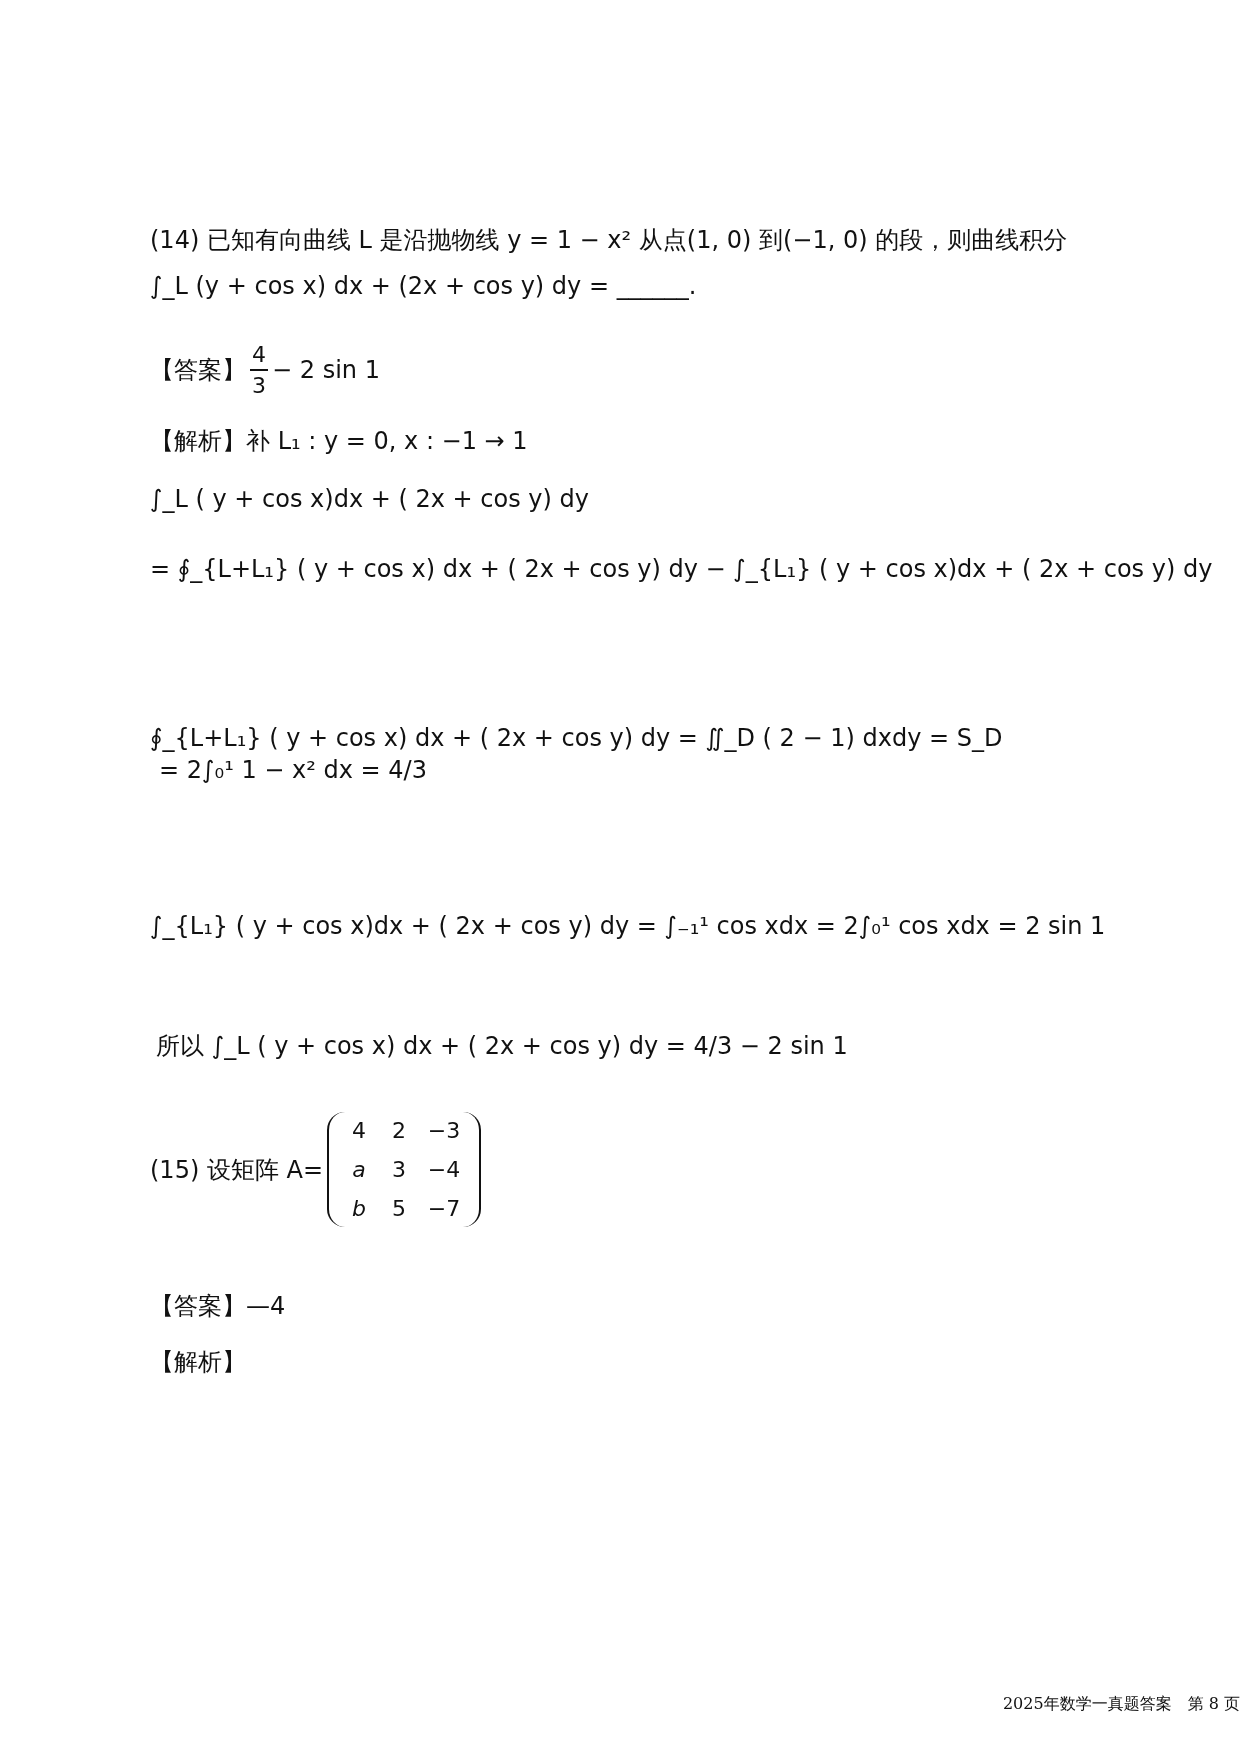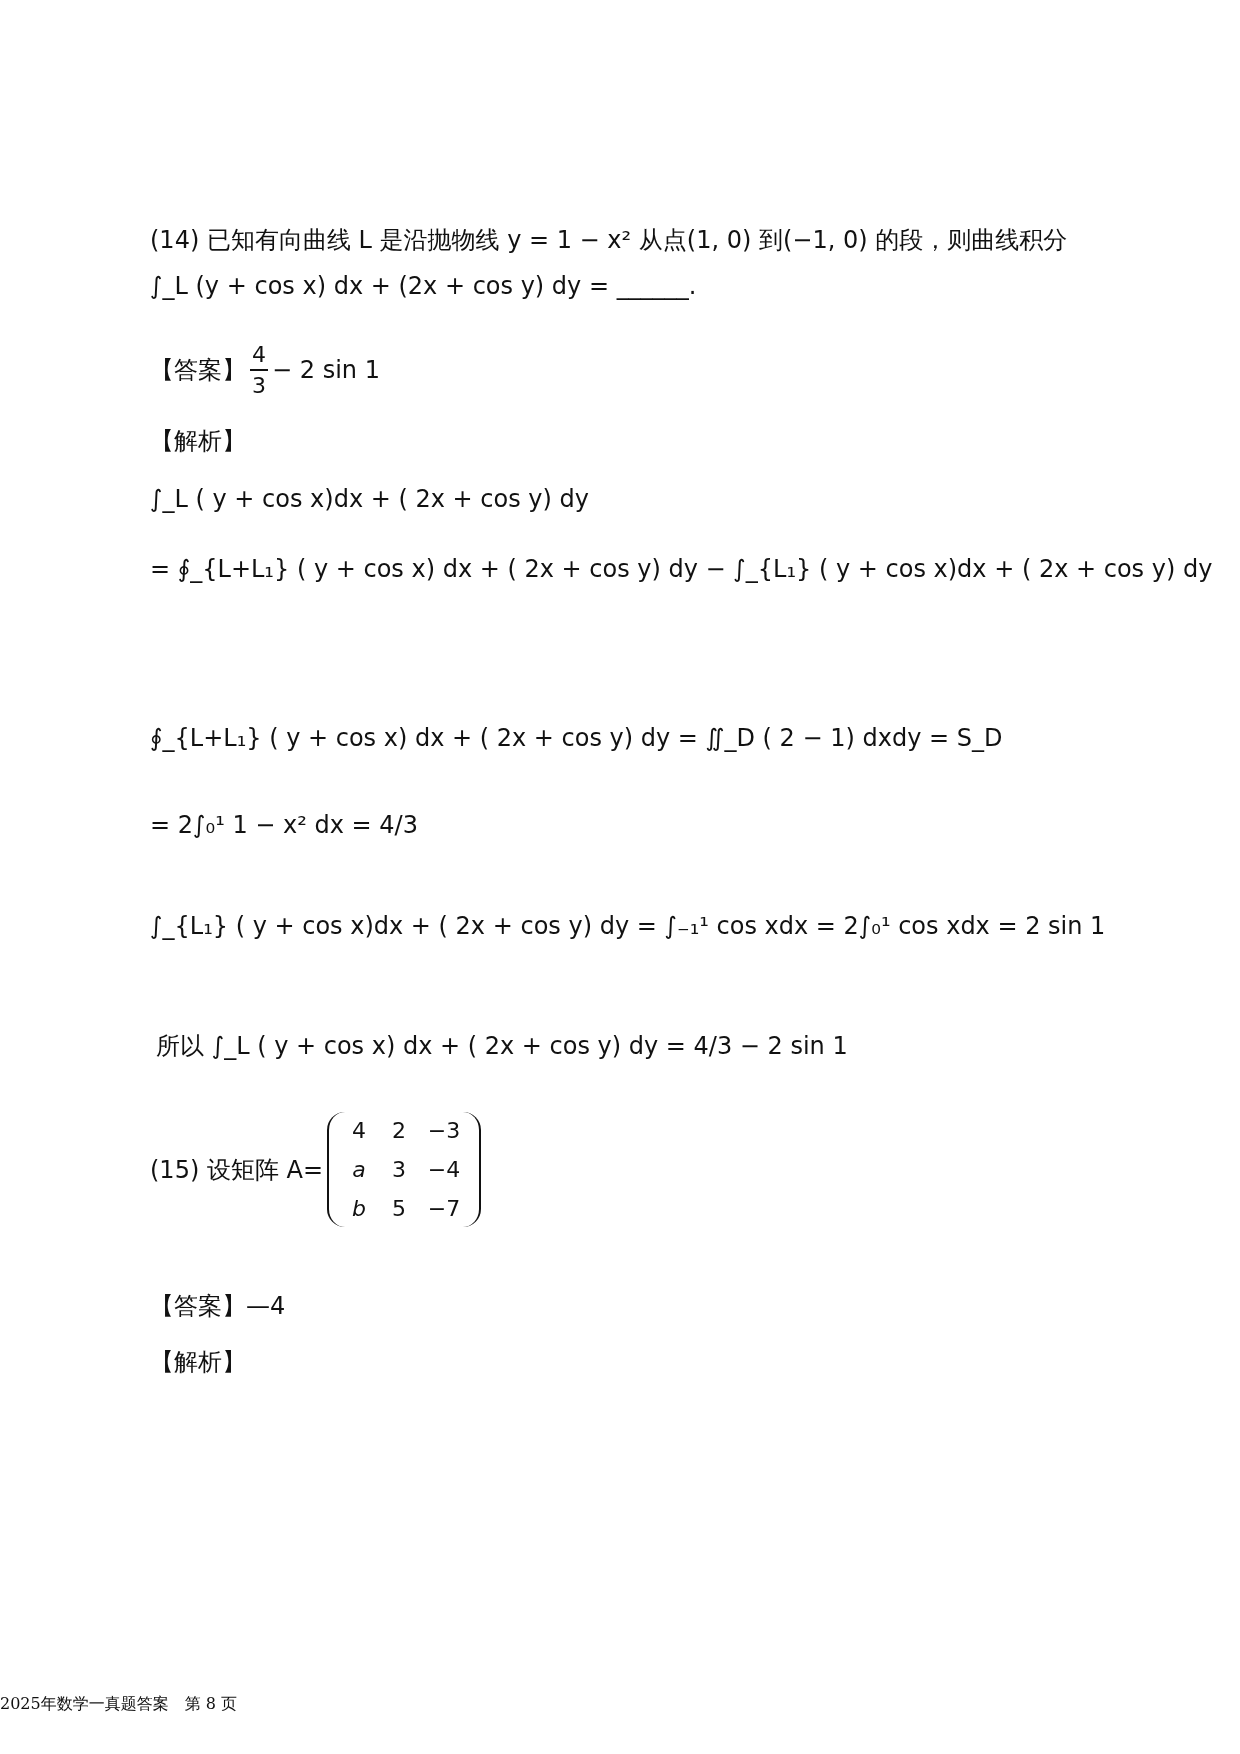--- a/index.html
+++ b/index.html
@@ -4,47 +4,48 @@
 <style>
   html,body{margin:0;padding:0;background:#fff;}
   body{width:1240px;height:1754px;position:relative;overflow:hidden;
        font-family:"DejaVu Sans","Liberation Sans",sans-serif;color:#111;}
   .line{position:absolute;left:150px;font-size:24px;white-space:nowrap;display:flex;align-items:center;}
   .it{font-style:italic;}
   .frac{display:inline-flex;flex-direction:column;align-items:center;margin:0 4px;font-size:22px;line-height:1.15;}
   .frac .bar{width:18px;border-top:2px solid #111;margin:2px 0;}
   .matrix{display:inline-grid;grid-template-columns:40px 40px 50px;row-gap:14px;padding:6px 10px;
           border-left:2px solid #111;border-right:2px solid #111;border-radius:18px;margin:0 4px;font-size:22px;text-align:center;}
-  .footer{position:absolute;top:1694px;left:0;width:1240px;text-align:left;
+  .footer{position:absolute;top:1694px;left:0;width:1240px;text-align:right;
           font-family:"DejaVu Serif","Liberation Serif",serif;font-size:16px;}
 </style>
 </head>
 <body>
 
 <div class="line" style="top:224px;">(14) 已知有向曲线 L 是沿抛物线 y = 1 − x² 从点(1, 0) 到(−1, 0) 的段，则曲线积分</div>
 <div class="line" style="top:272px;">∫_L (y + cos x) dx + (2x + cos y) dy = ______.</div>
 
 <div class="line" style="top:342px;">
   <span>【答案】</span>
   <span class="frac">
       <span>4</span>
       <span class="bar"></span>
       <span>3</span>
     </span>
   <span>− 2 sin 1</span>
 </div>
 
 <div class="line" style="top:425px;">
   <span>【解析】</span>
+  <span>补 L₁ : y = 0, x : −1 → 1</span>
 </div>
 
 <div class="line" style="top:485px;">∫_L ( y + cos x)dx + ( 2x + cos y) dy</div>
 <div class="line" style="top:555px;">= ∮_{L+L₁} ( y + cos x) dx + ( 2x + cos y) dy − ∫_{L₁} ( y + cos x)dx + ( 2x + cos y) dy</div>
 <div class="line" style="top:724px;">∮_{L+L₁} ( y + cos x) dx + ( 2x + cos y) dy = ∬_D ( 2 − 1) dxdy = S_D</div>
-<div class="line" style="top:811px;">= 2∫₀¹ 1 − x² dx = 4/3</div>
+<div class="line" style="top:756px;margin-left:9px;">= 2∫₀¹ 1 − x² dx = 4/3</div>
 <div class="line" style="top:912px;">∫_{L₁} ( y + cos x)dx + ( 2x + cos y) dy = ∫₋₁¹ cos xdx = 2∫₀¹ cos xdx = 2 sin 1</div>
 <div class="line" style="top:1030px;left:156px;">所以 ∫_L ( y + cos x) dx + ( 2x + cos y) dy = 4/3 − 2 sin 1</div>
 
 <div class="line" style="top:1112px;">
   <span>(15) 设矩阵 A=</span>
   <span class="matrix">
     <span>4</span>
     <span>2</span>
     <span>−3</span>
     <span class="it">a</span>

